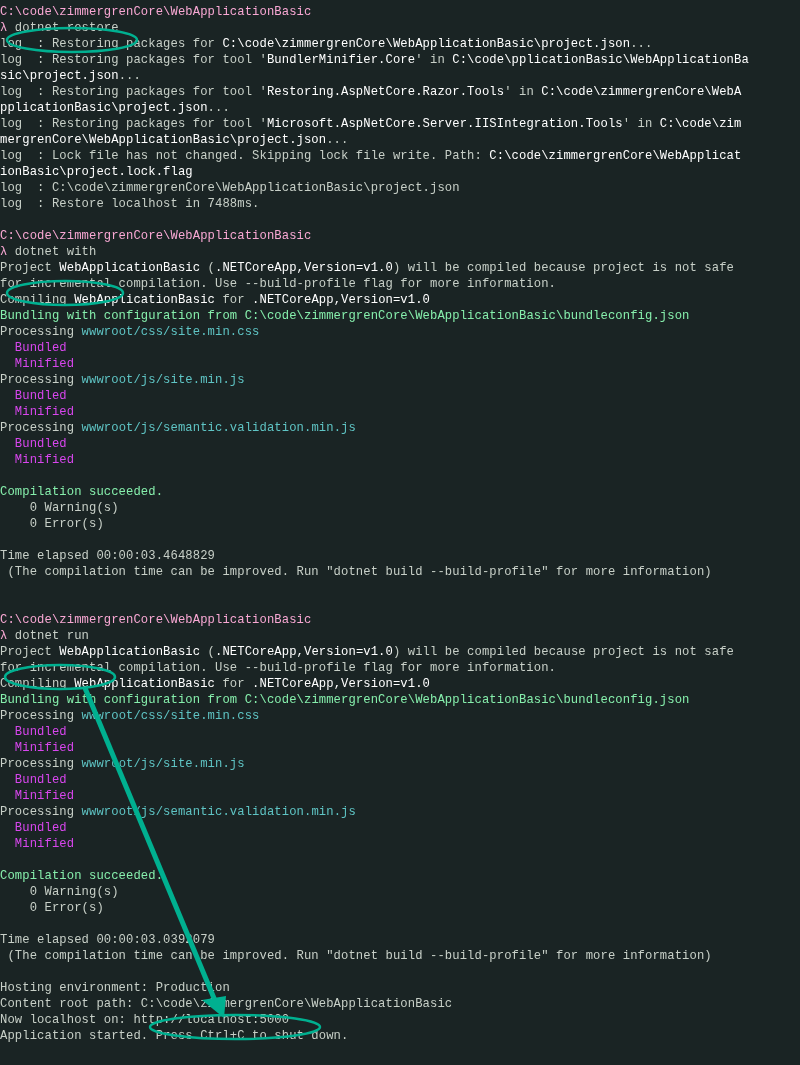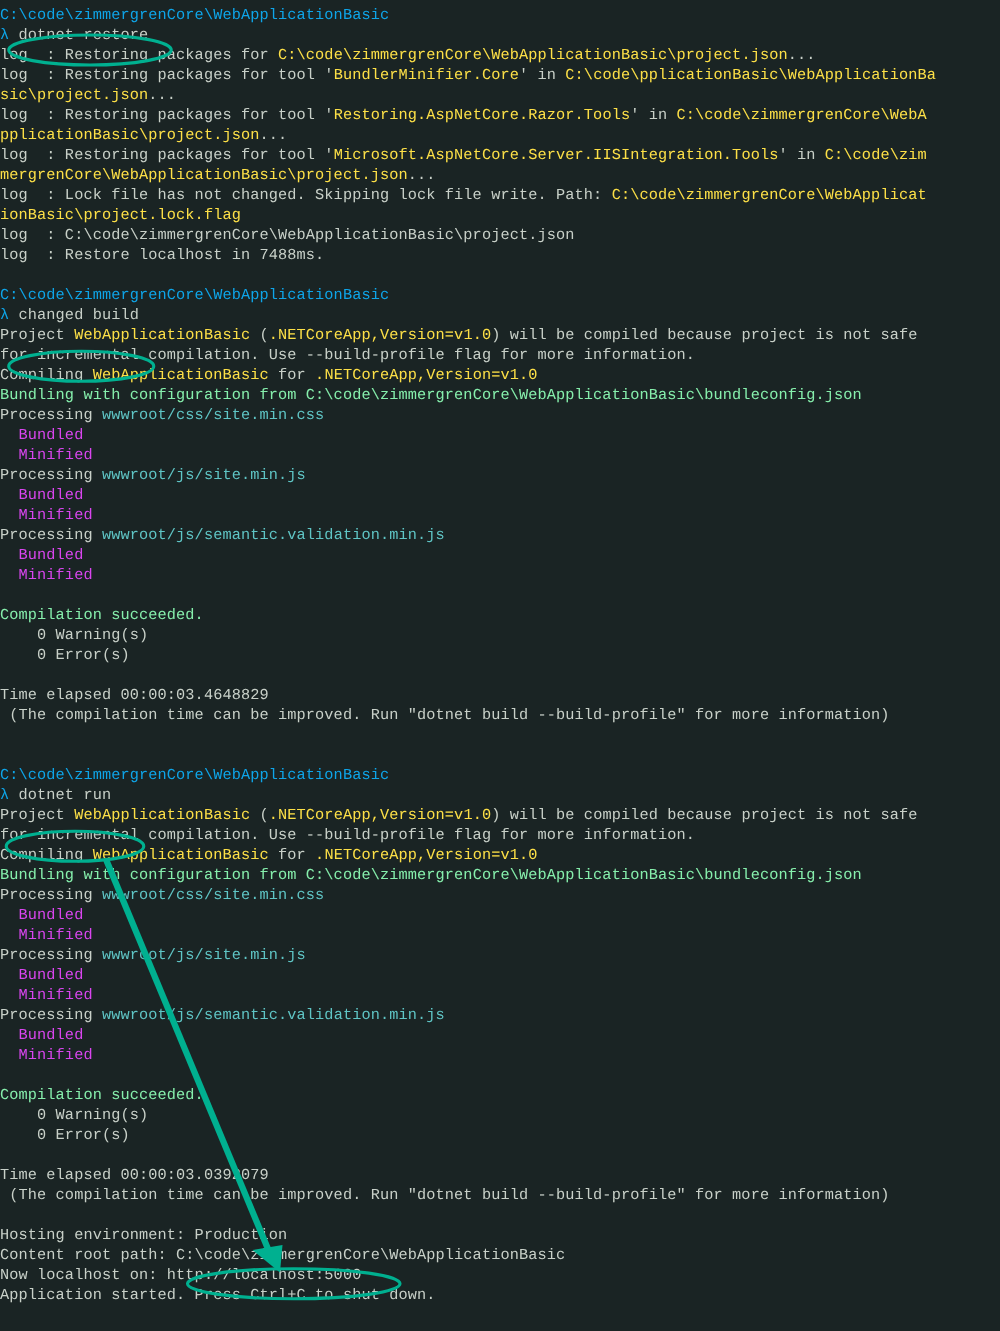--- a/index.html
+++ b/index.html
@@ -13,22 +13,22 @@
   pre.term {
     font-family: Consolas, 'Courier New', monospace;
     font-size: 12.2px;
     line-height: 16px;
     letter-spacing: 0.1px;
     color: #c8d0c8;
     margin: 0;
     padding: 4px 0 0 0;
     white-space: pre;
   }
-  .y  { color: #0ea5e9; }   
-  .gr { color: #fde047; }   
+  .y  { color: #f9a8d4; }   
+  .gr { color: #ffffff; }   
   .cy { color: #5fc5c5; }   
   .db { color: #d946ef; }   
   .lg { color: #86efac; }
   .annotations {
     position: absolute;
     left: 0; top: 0;
     width: 800px;
     height: 1065px;
     pointer-events: none;
   }
@@ -58,21 +58,21 @@
 <span>log  : Restoring packages for tool '</span><span class="gr">Restoring.AspNetCore.Razor.Tools</span><span>' in </span><span class="gr">C:\code\zimmergrenCore\WebA</span>
 <span class="gr">pplicationBasic\project.json</span><span>...</span>
 <span>log  : Restoring packages for tool '</span><span class="gr">Microsoft.AspNetCore.Server.IISIntegration.Tools</span><span>' in </span><span class="gr">C:\code\zim</span>
 <span class="gr">mergrenCore\WebApplicationBasic\project.json</span><span>...</span>
 <span>log  : Lock file has not changed. Skipping lock file write. Path: </span><span class="gr">C:\code\zimmergrenCore\WebApplicat</span>
 <span class="gr">ionBasic\project.lock.flag</span>
 <span>log  : C:\code\zimmergrenCore\WebApplicationBasic\project.json</span>
 <span>log  : Restore localhost in 7488ms.</span>
 
 <span class="y">C:\code\zimmergrenCore\WebApplicationBasic</span>
-<span class="y">λ </span><span>changed build</span>
+<span class="y">λ </span><span>dotnet with</span>
 <span>Project </span><span class="gr">WebApplicationBasic</span><span> (</span><span class="gr">.NETCoreApp,Version=v1.0</span><span>) will be compiled because project is not safe</span>
 <span>for incremental compilation. Use --build-profile flag for more information.</span>
 <span>Compiling </span><span class="gr">WebApplicationBasic</span><span> for </span><span class="gr">.NETCoreApp,Version=v1.0</span>
 <span class="lg">Bundling with configuration from </span><span class="lg">C:\code\zimmergrenCore\WebApplicationBasic\bundleconfig.json</span>
 <span>Processing </span><span class="cy">wwwroot/css/site.min.css</span>
 <span class="db">  Bundled</span>
 <span class="db">  Minified</span>
 <span>Processing </span><span class="cy">wwwroot/js/site.min.js</span>
 <span class="db">  Bundled</span>
 <span class="db">  Minified</span>

